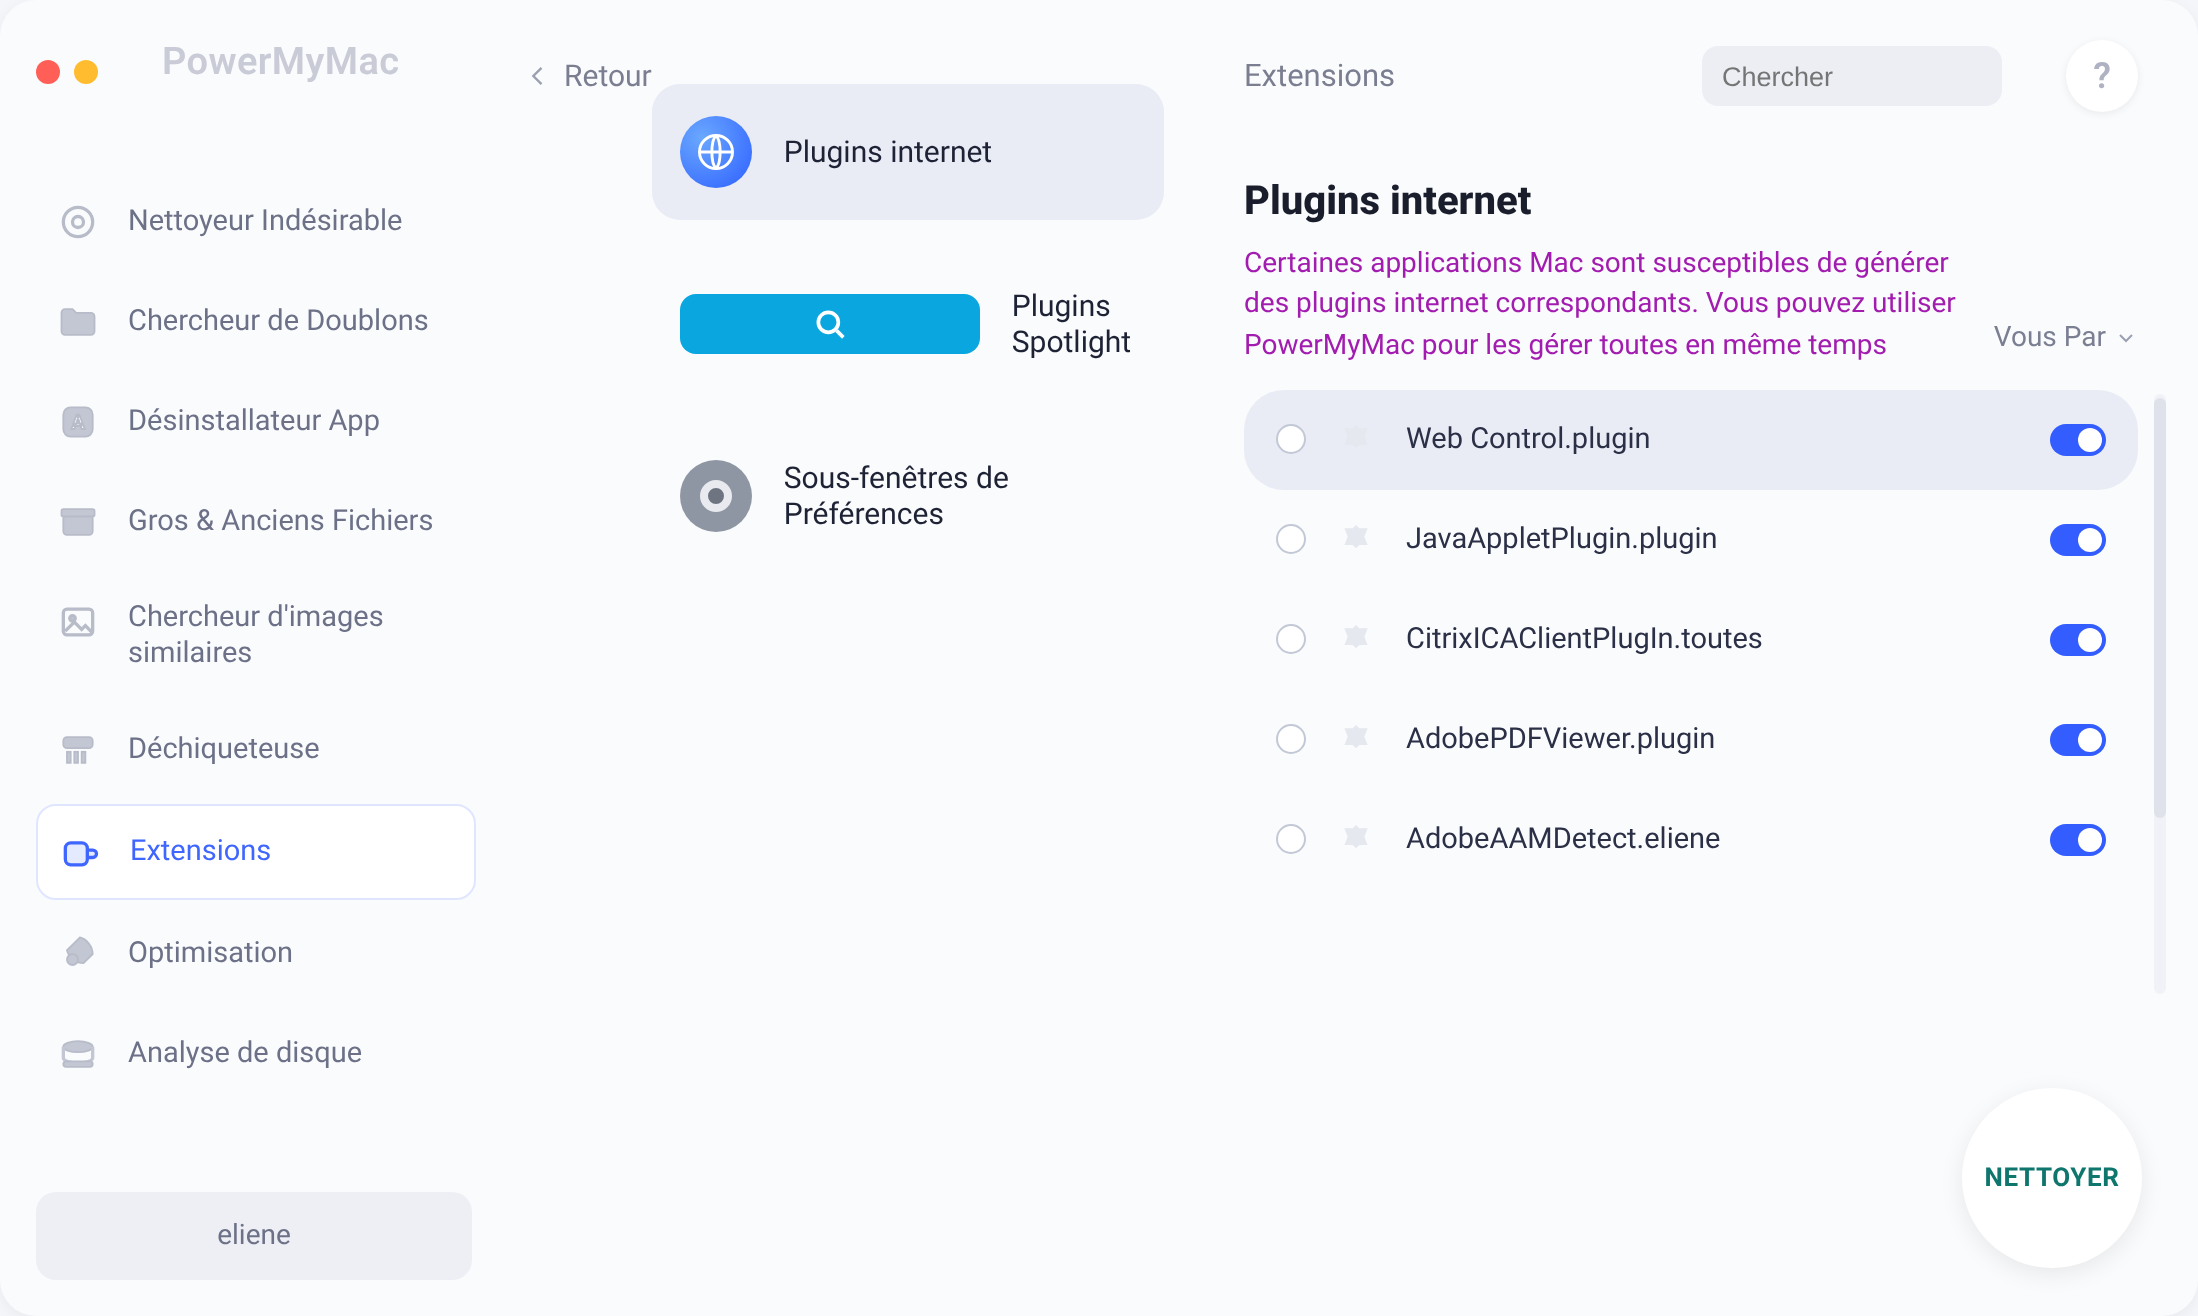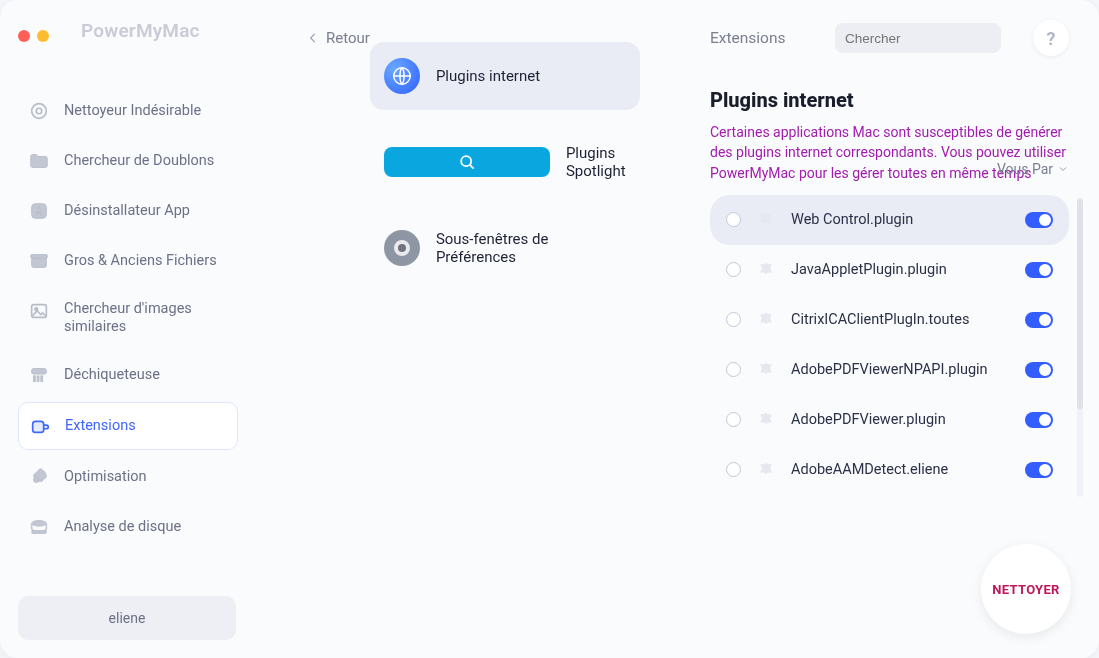--- a/index.html
+++ b/index.html
@@ -13,21 +13,20 @@
   }
   .window {
     width: 1099px;
     height: 658px;
     background: #fafbfd;
     border-radius: 18px;
     display: flex;
     overflow: hidden;
     position: relative;
     box-shadow: 0 2px 8px rgba(0,0,0,0.05);
-    gap: 44px;
   }
   
   .sidebar {
     width: 248px;
     padding: 18px 10px 18px 18px;
     display: flex;
     flex-direction: column;
     position: relative;
   }
   .traffic {
@@ -108,21 +107,21 @@
   .main {
     flex:1;
     padding: 18px 30px 18px 18px;
     display:flex; flex-direction:column;
     position:relative;
   }
   .top-row { display:flex; align-items:center; height:40px; gap:12px;}
   .section-label { color:#7a7e90; font-size:15.5px; }
   .search {
     margin-left:auto;
-    width:166px; height:30px;
+    width:150px; height:30px;
     background:#eceef4;
     border-radius:8px;
     display:flex; align-items:center;
     padding:0 10px; gap:8px;
     color:#9aa0b2; font-size:13.5px;
   }
   .search input { border:none; background:transparent; outline:none; flex:1; font-size:13.5px; color:#555;}
   .help-btn {
     width:36px; height:36px; border-radius:50%;
     background:#fff; box-shadow:0 1px 4px rgba(0,0,0,.07);
@@ -163,21 +162,21 @@
   .scrollbar {
     position:absolute; right:-14px; top:2px;
     width:6px; height:300px; background:#f1f2f7; border-radius:4px;
   }
   .scrollbar .thumb { width:6px; height:210px; background:#dfe2eb; border-radius:4px; margin-top:2px;}
   .clean-btn {
     position:absolute; right:28px; bottom:24px;
     width:90px; height:90px; border-radius:50%;
     background:#fff; box-shadow:0 3px 12px rgba(0,0,0,.08);
     display:flex; align-items:center; justify-content:center;
-    color:#be185d; font-size:13px; font-weight:700; letter-spacing:.3px;
+    color:#0f766e; font-size:13px; font-weight:700; letter-spacing:.3px;
     cursor:pointer;
   }
 </style>
 </head>
 <body>
 
 <div class="window">
 
   <div class="sidebar">
     <div class="header-row">
@@ -370,40 +369,30 @@
         <span>CitrixICAClientPlugIn.toutes</span>
         <div class="toggle"></div>
       </div>
       <div class="plugin-row">
         <div class="checkbox"></div>
         <div class="plugin-icon">
             <svg width="20" height="20" viewBox="0 0 24 24">
               <path d="M12 3l2 2h5l-2 5 2 5h-5l-2 2-2-2H5l2-5-2-5h5z"></path>
             </svg>
           </div>
-        <span>AdobePDFViewerNPAPI.plugin</span>
+        <span>AdobePDFViewer.plugin</span>
         <div class="toggle"></div>
       </div>
       <div class="plugin-row">
         <div class="checkbox"></div>
         <div class="plugin-icon">
             <svg width="20" height="20" viewBox="0 0 24 24">
               <path d="M12 3l2 2h5l-2 5 2 5h-5l-2 2-2-2H5l2-5-2-5h5z"></path>
             </svg>
           </div>
-        <span>AdobePDFViewer.plugin</span>
-        <div class="toggle"></div>
-      </div>
-      <div class="plugin-row">
-        <div class="checkbox"></div>
-        <div class="plugin-icon">
-            <svg width="20" height="20" viewBox="0 0 24 24">
-              <path d="M12 3l2 2h5l-2 5 2 5h-5l-2 2-2-2H5l2-5-2-5h5z"></path>
-            </svg>
-          </div>
         <span>AdobeAAMDetect.eliene</span>
         <div class="toggle"></div>
       </div>
 
       <div class="scrollbar">
           <div class="thumb"></div>
         </div>
     </div>
 
     <div class="clean-btn">

